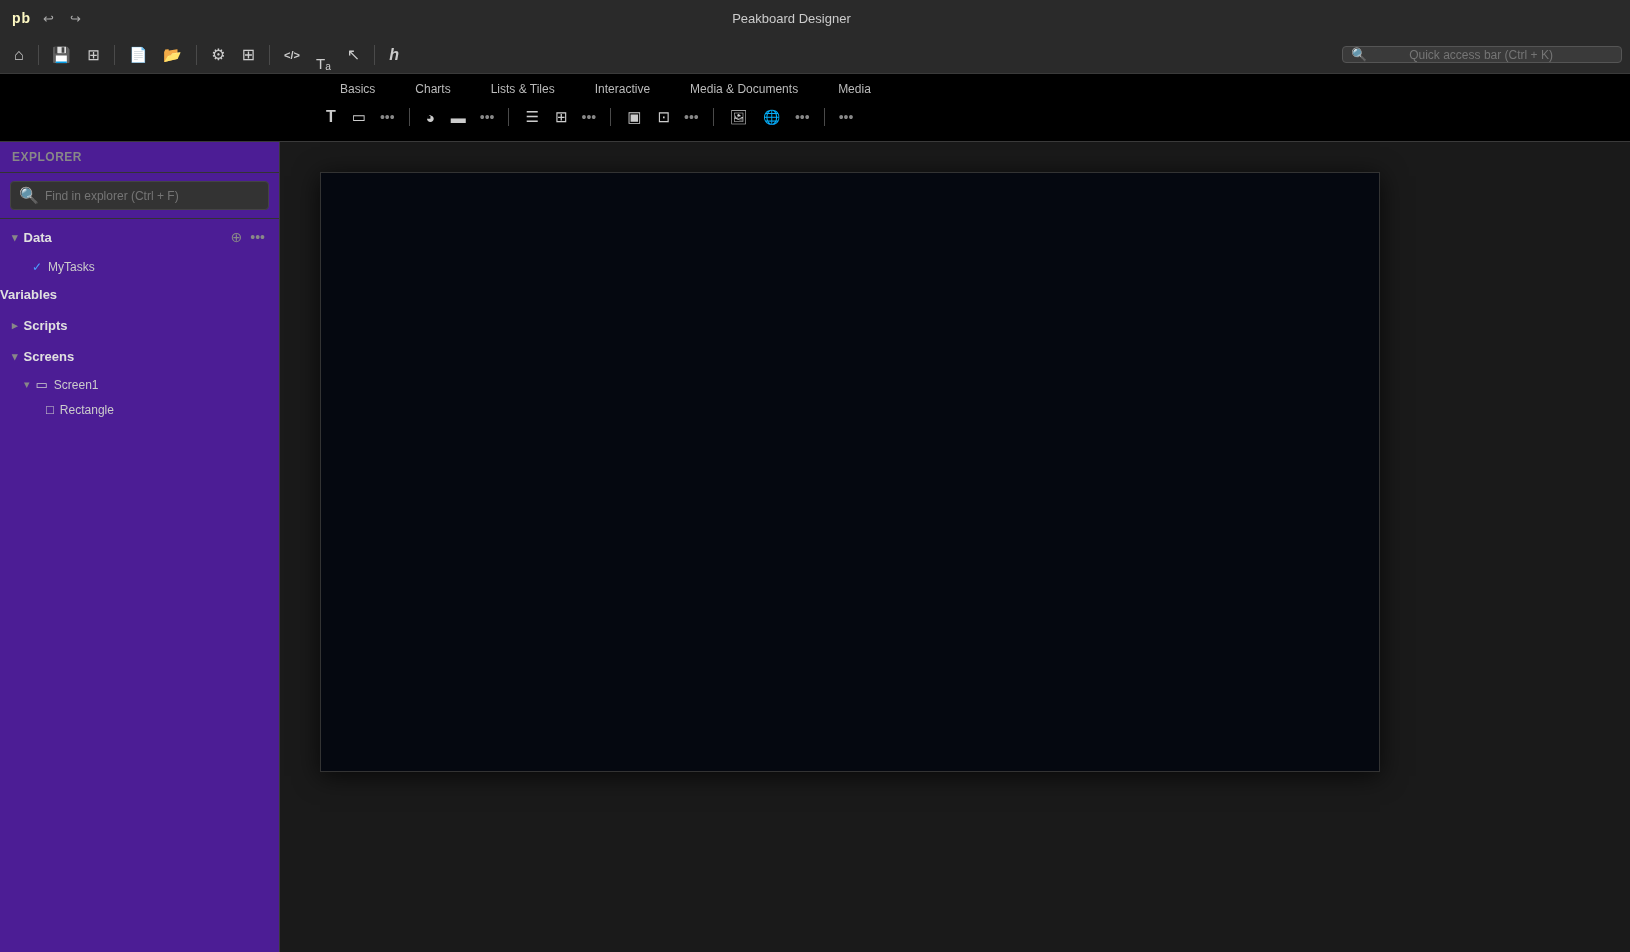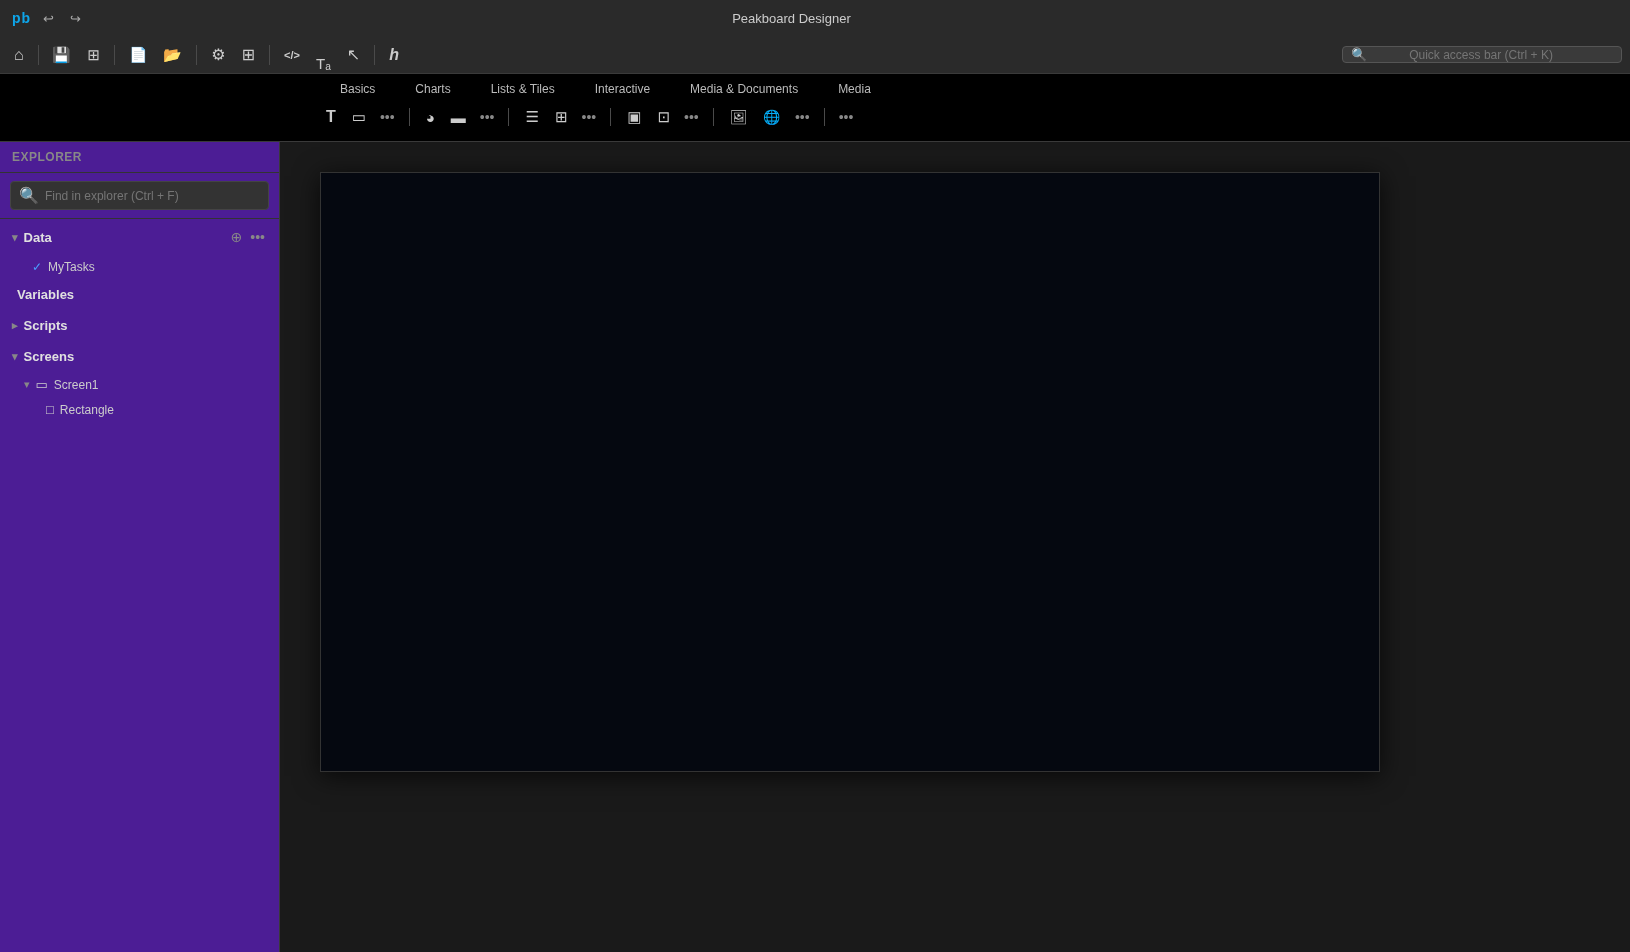--- a/index.html
+++ b/index.html
@@ -25,21 +25,21 @@
       flex-shrink: 0;
     }
     .titlebar-left {
       display: flex;
       align-items: center;
       gap: 8px;
     }
     .titlebar-logo {
       font-size: 14px;
       font-weight: bold;
-      color: #0ea5e9;
+      color: #fef9c3;
       letter-spacing: 1px;
     }
     .titlebar-btn {
       background: none;
       border: none;
       color: #aaa;
       cursor: pointer;
       font-size: 13px;
       padding: 2px 4px;
     }
@@ -235,21 +235,21 @@
       display: flex;
       align-items: center;
       padding: 5px 12px 5px 32px;
       cursor: pointer;
       font-size: 12px;
       color: #ccc;
       gap: 6px;
     }
     .sidebar-chevron { color: #888; font-size: 11px; }
     .sidebar-plain-header {
-      padding: 8px 17px;
+      padding: 8px 0;
       font-size: 13px;
       font-weight: 600;
       color: #e0e0e0;
       cursor: pointer;
     }
     .screen-item {
       display: flex;
       align-items: center;
       padding: 5px 12px 5px 24px;
       cursor: pointer;

